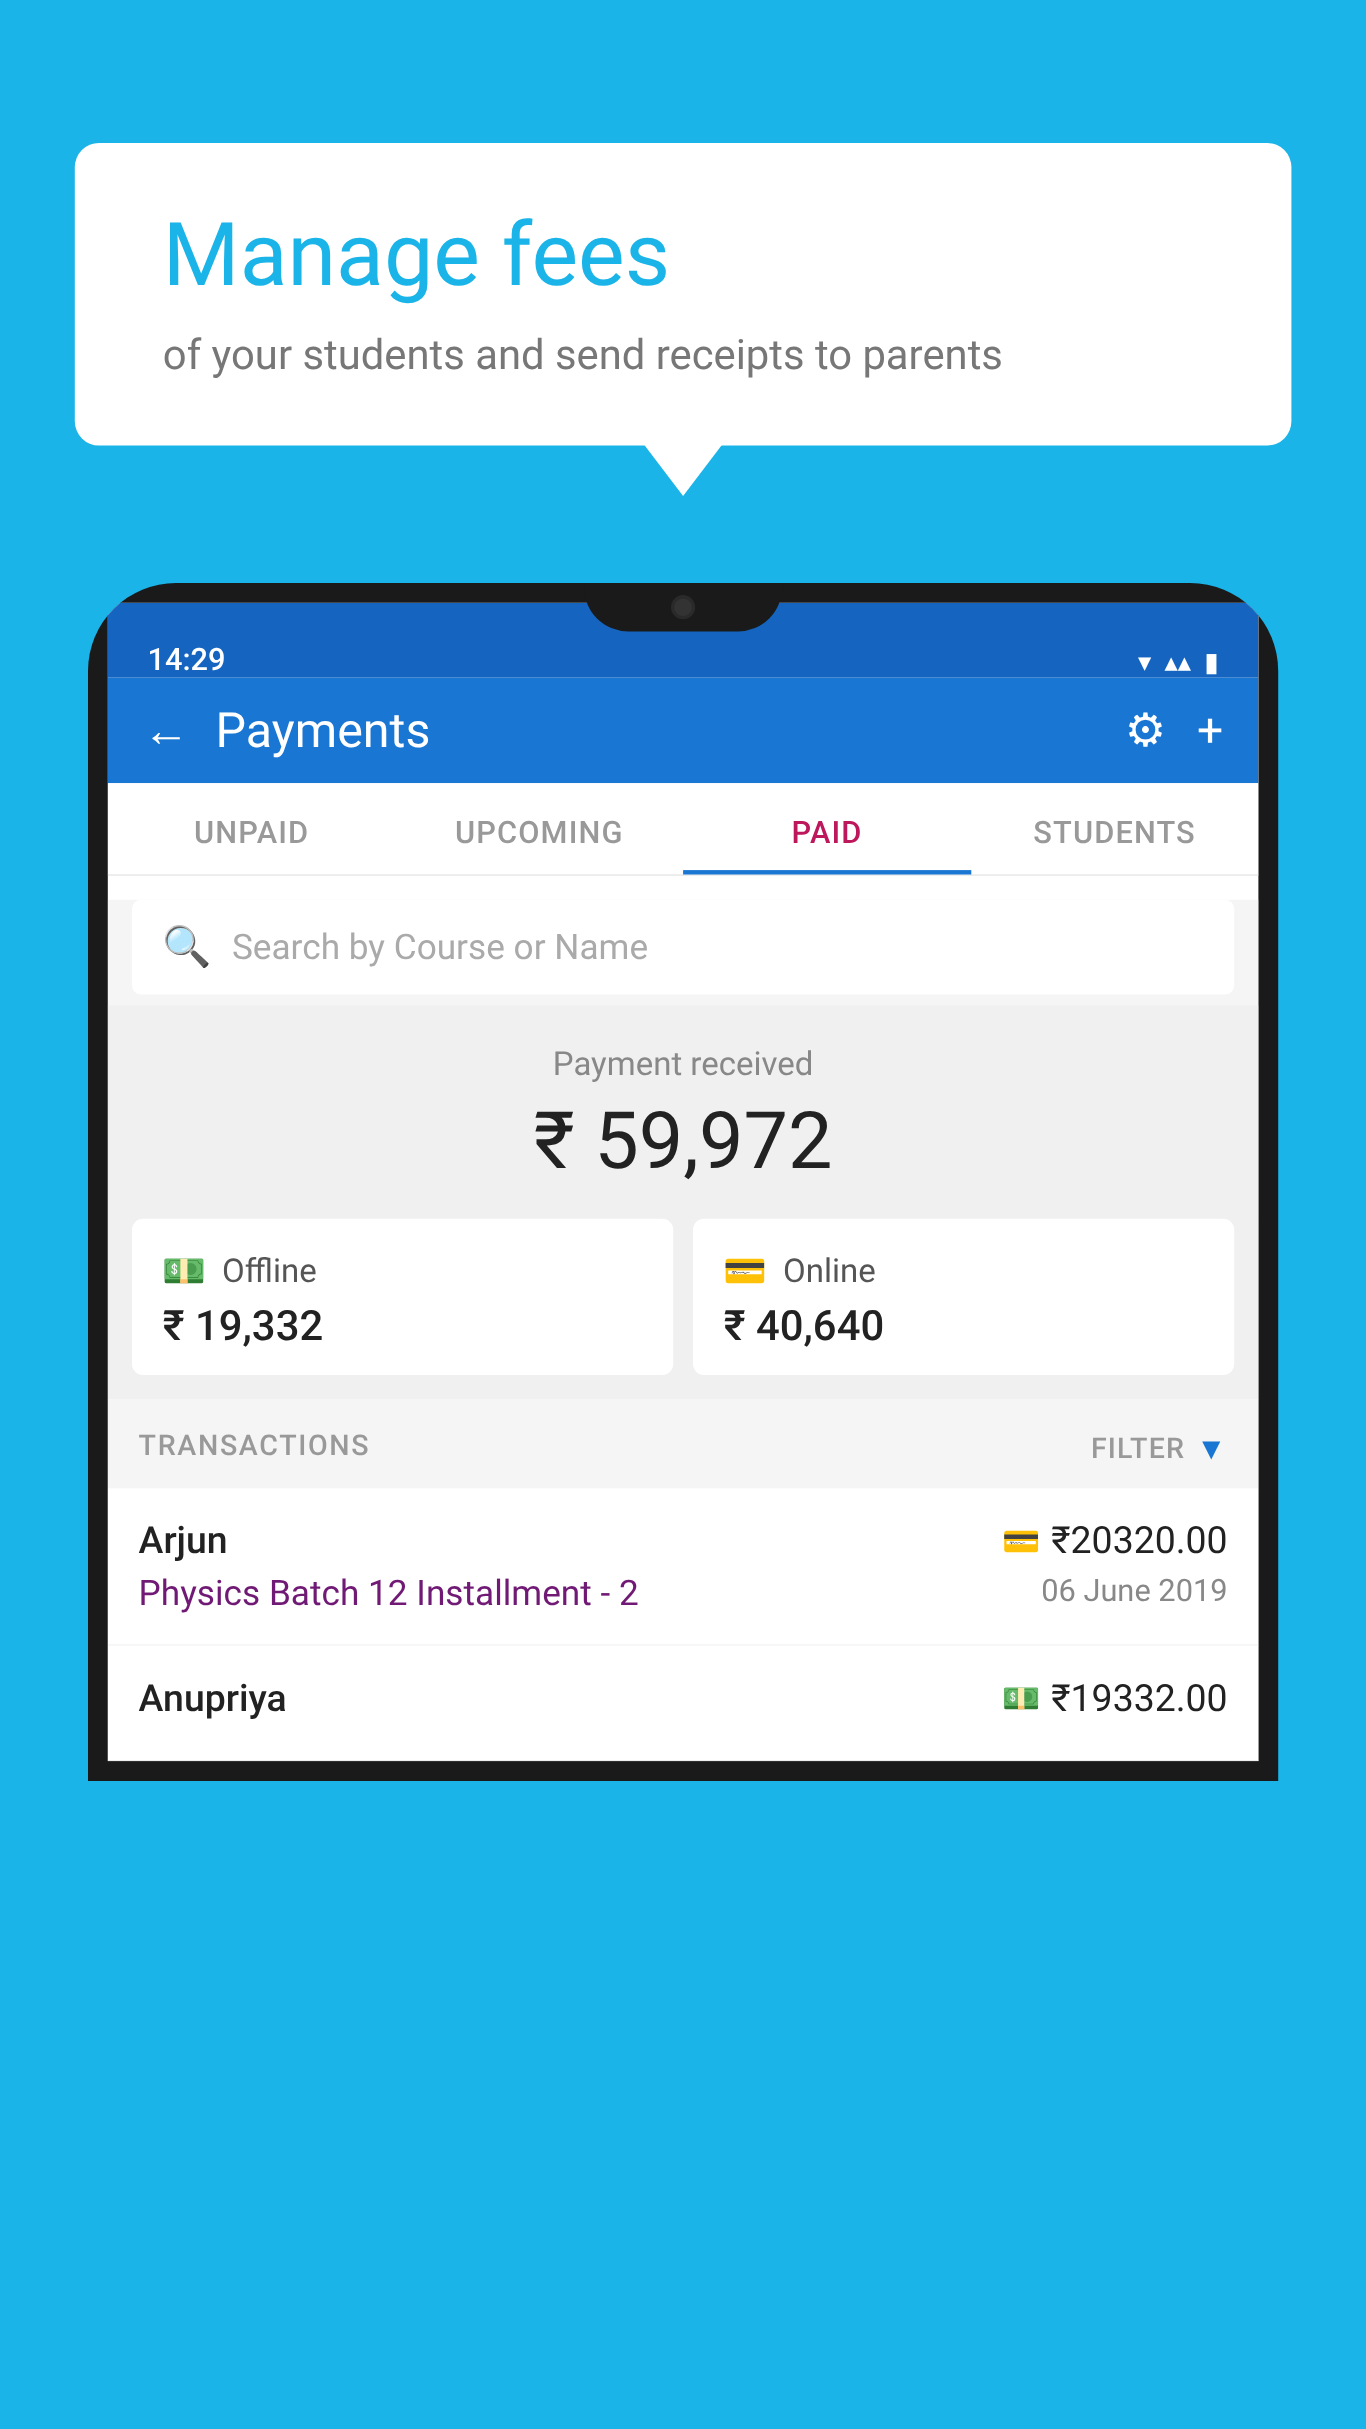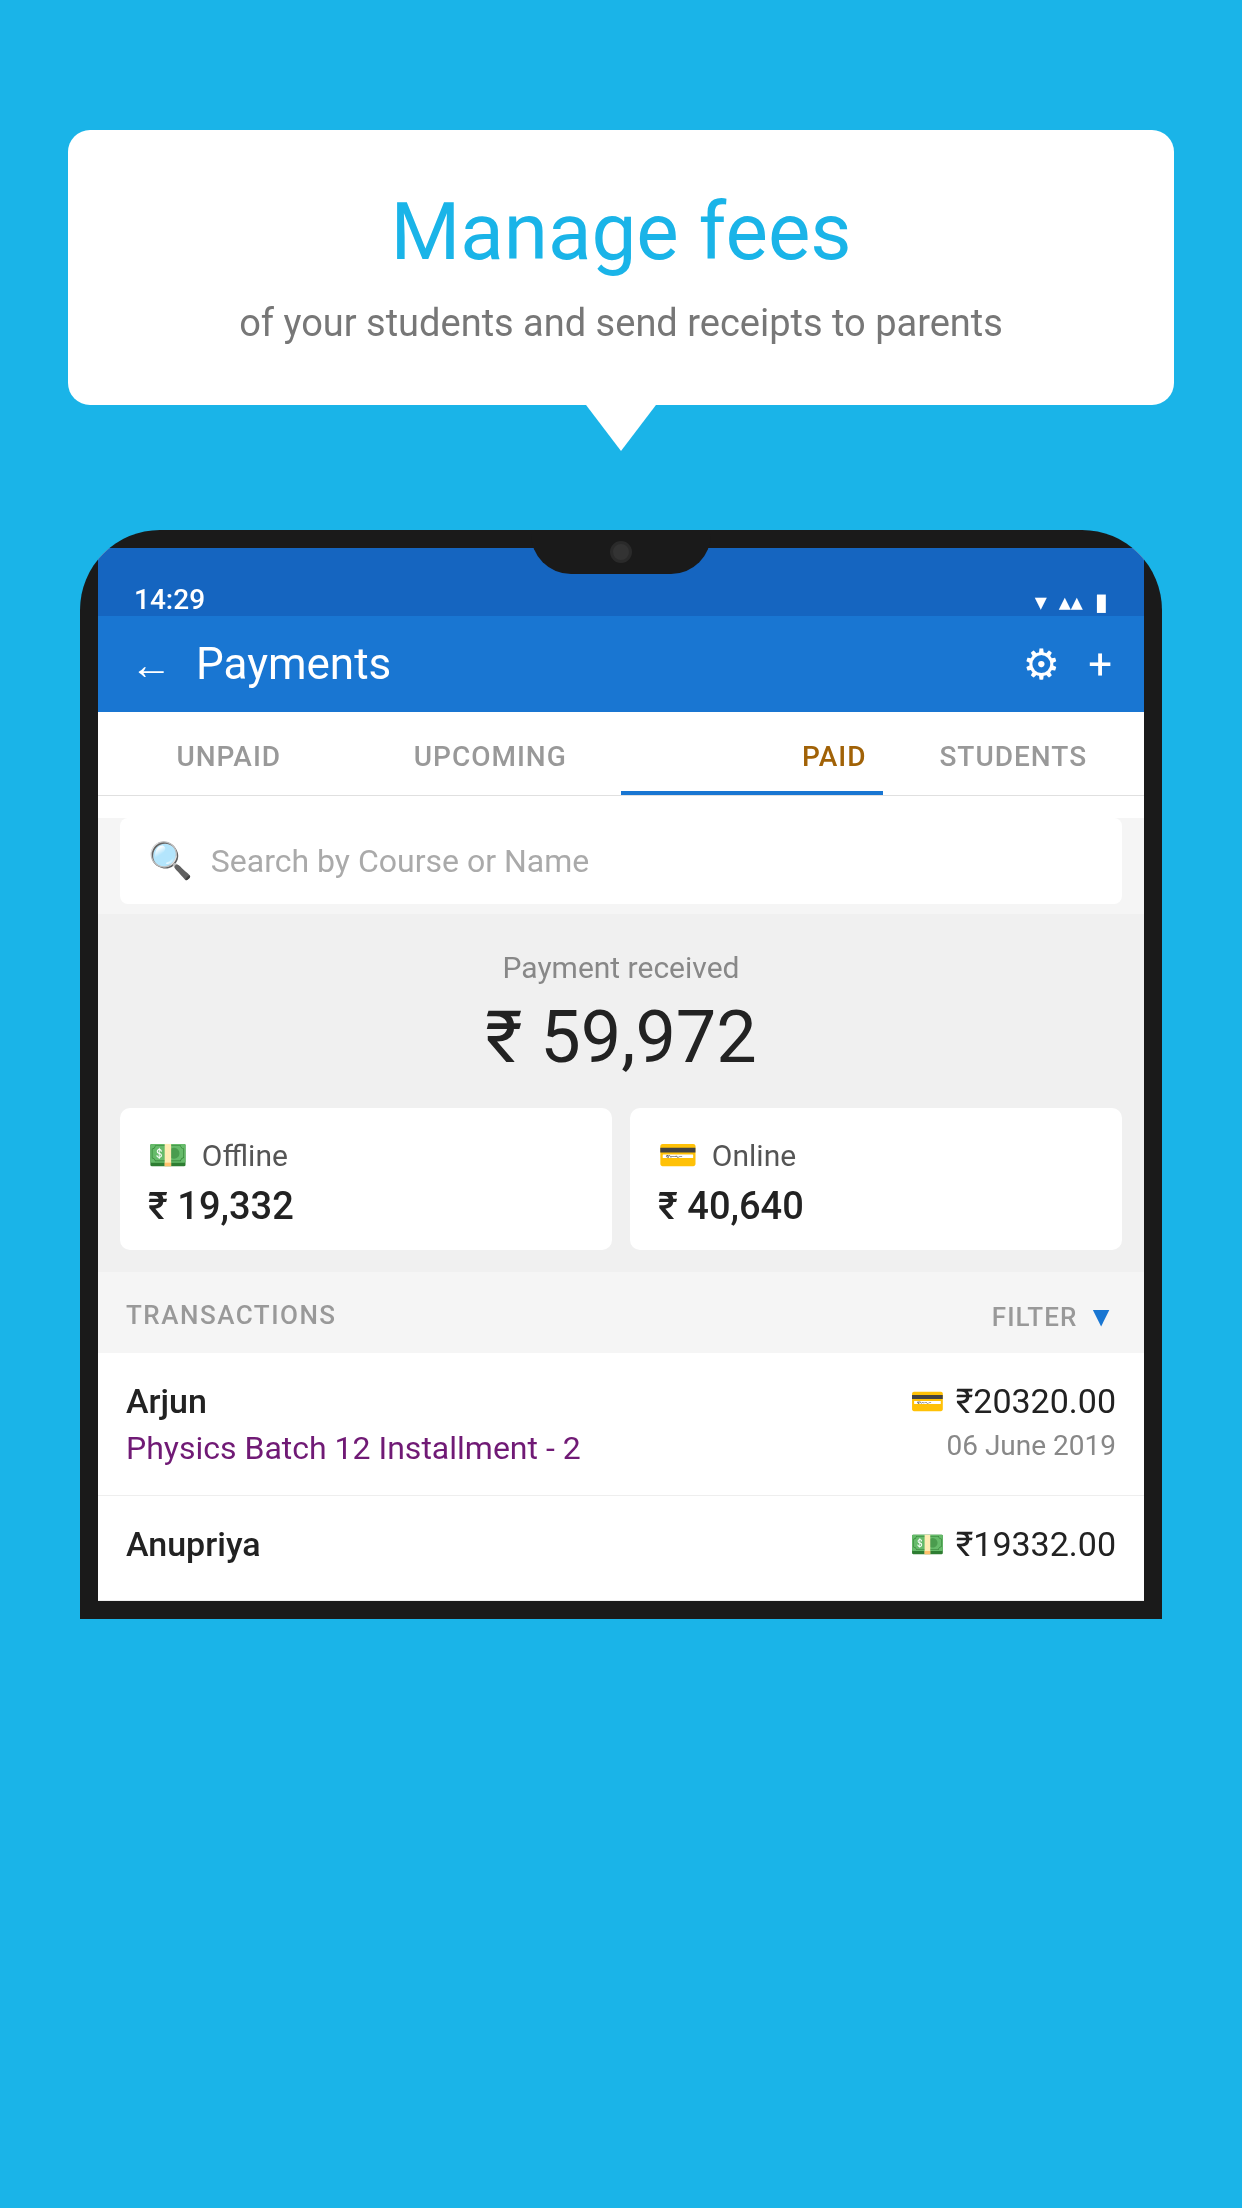--- a/index.html
+++ b/index.html
@@ -17,22 +17,22 @@
     .speech-bubble-container {
       position: absolute;
       top: 130px;
       left: 68px;
       right: 68px;
     }
 
     .speech-bubble {
       background: white;
       border-radius: 22px;
-      padding: 55px 28px 60px;
-      text-align: center;
+      padding: 55px 80px 60px;
+      text-align: left;
       position: relative;
     }
 
     .speech-bubble::after {
       content: '';
       position: absolute;
       bottom: -46px;
       left: 50%;
       transform: translateX(-50%);
       border-left: 38px solid transparent;
@@ -170,22 +170,21 @@
       padding: 28px 16px 22px;
       font-size: 28px;
       color: #999;
       font-weight: 500;
       letter-spacing: 1px;
       position: relative;
       cursor: pointer;
     }
 
     .tab.active {
-      color: #a16207;
-      text-align: right;
+      color: #be185d;
     }
 
     .tab.active::after {
       content: '';
       position: absolute;
       bottom: 0;
       left: 0;
       right: 0;
       height: 4px;
       background: #1976d2;

